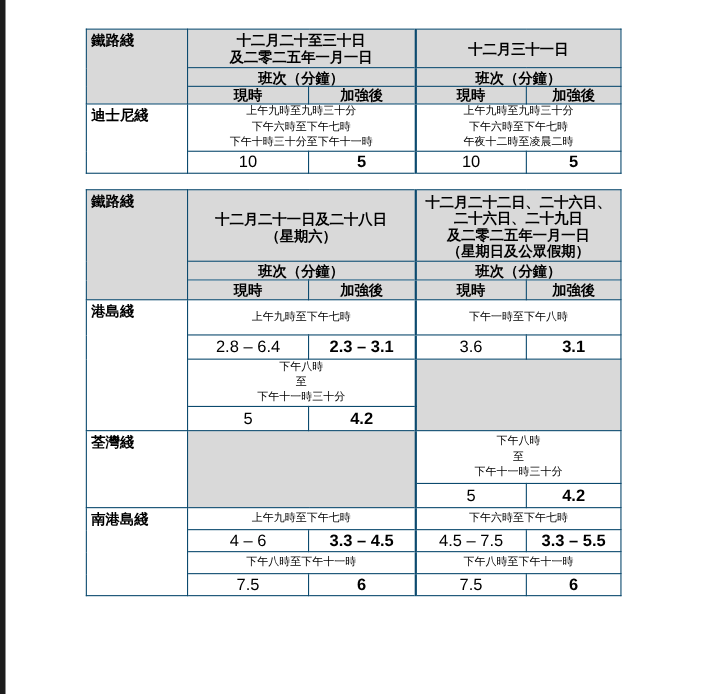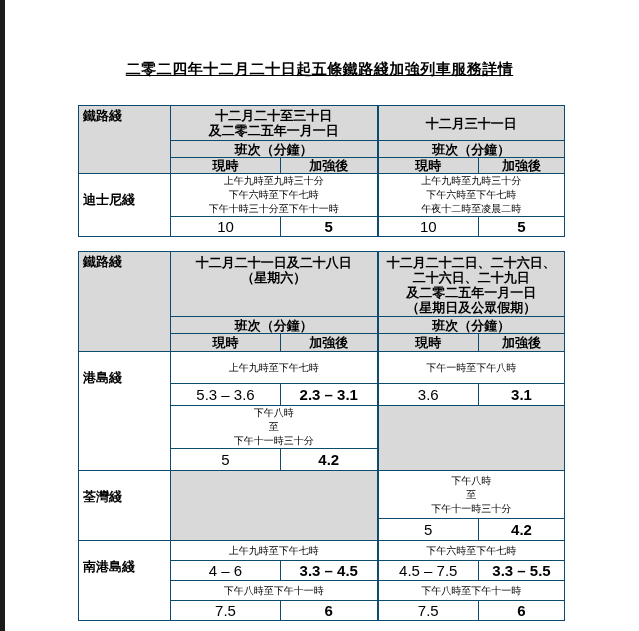--- a/index.html
+++ b/index.html
@@ -20,36 +20,35 @@
   }
   .t1{margin-top:26px;}
   .t2{margin-top:14px;}
   td{border:1px solid #0c4a6e;text-align:center;vertical-align:middle;padding:0 2px;overflow:hidden;}
   .hdr{background:#d9d9d9;font-weight:bold;line-height:15px;}
   .name{
     background:#d9d9d9;font-weight:bold;text-align:left;vertical-align:top;
     padding:2px 4px;line-height:16px;
   }
   .rowname{
-    font-weight:bold;text-align:left;vertical-align:top;padding:18px 4px;background:#fff;line-height:16px;
+    font-weight:bold;text-align:left;vertical-align:top;padding:2px 4px;background:#fff;line-height:16px;
   }
   .time{font-size:10px;line-height:14px;}
   .num{font-family:"Liberation Sans", sans-serif;font-size:15px;}
   .b{font-weight:bold;}
   .shade{background:#d9d9d9;}
   .gsep{border-left-width:2px;margin-left:40px;}
 </style>
 </head>
 <body>
 
 <div class="edge-bar"></div>
 
 <div class="page">
 
-  <div class="title">二零二四年十二月二十日起五條鐵路綫加強列車服務詳情</div>
 
   <table class="t1">
     <colgroup>
         <col style="width:92px">
         <col style="width:110px">
         <col style="width:97px">
         <col style="width:101px">
         <col style="width:86px">
       </colgroup>
     <tbody>
@@ -97,21 +96,21 @@
     <colgroup>
         <col style="width:92px">
         <col style="width:110px">
         <col style="width:97px">
         <col style="width:101px">
         <col style="width:86px">
       </colgroup>
     <tbody>
         <tr style="height:65px">
       <td class="name" rowspan="3">鐵路綫</td>
-      <td class="hdr" colspan="2" style="vertical-align:top;padding-top:3px">
+      <td class="hdr" colspan="2" style="vertical-align:top;padding-top:19px">
         <div>十二月二十一日及二十八日</div>
         <div>（星期六）</div>
       </td>
       <td class="hdr gsep" colspan="2" style="vertical-align:top;padding-top:3px">
         <div>十二月二十二日、二十六日、</div>
         <div>二十六日、二十九日</div>
         <div>及二零二五年一月一日</div>
         <div>（星期日及公眾假期）</div>
       </td>
     </tr>
@@ -125,21 +124,21 @@
       <td class="hdr gsep">現時</td>
       <td class="hdr">加強後</td>
     </tr>
 
     <tr style="height:32px">
       <td class="rowname" rowspan="4">港島綫</td>
       <td class="time" colspan="2">上午九時至下午七時</td>
       <td class="time gsep" colspan="2">下午一時至下午八時</td>
     </tr>
     <tr style="height:22px">
-      <td class="num">5.3 – 3.6</td>
+      <td class="num">2.8 – 6.4</td>
       <td class="num b">2.3 – 3.1</td>
       <td class="num gsep">3.6</td>
       <td class="num b">3.1</td>
     </tr>
     <tr style="height:42px">
       <td class="time" colspan="2">
         <div>下午八時</div>
         <div>至</div>
         <div>下午十一時三十分</div>
       </td>

